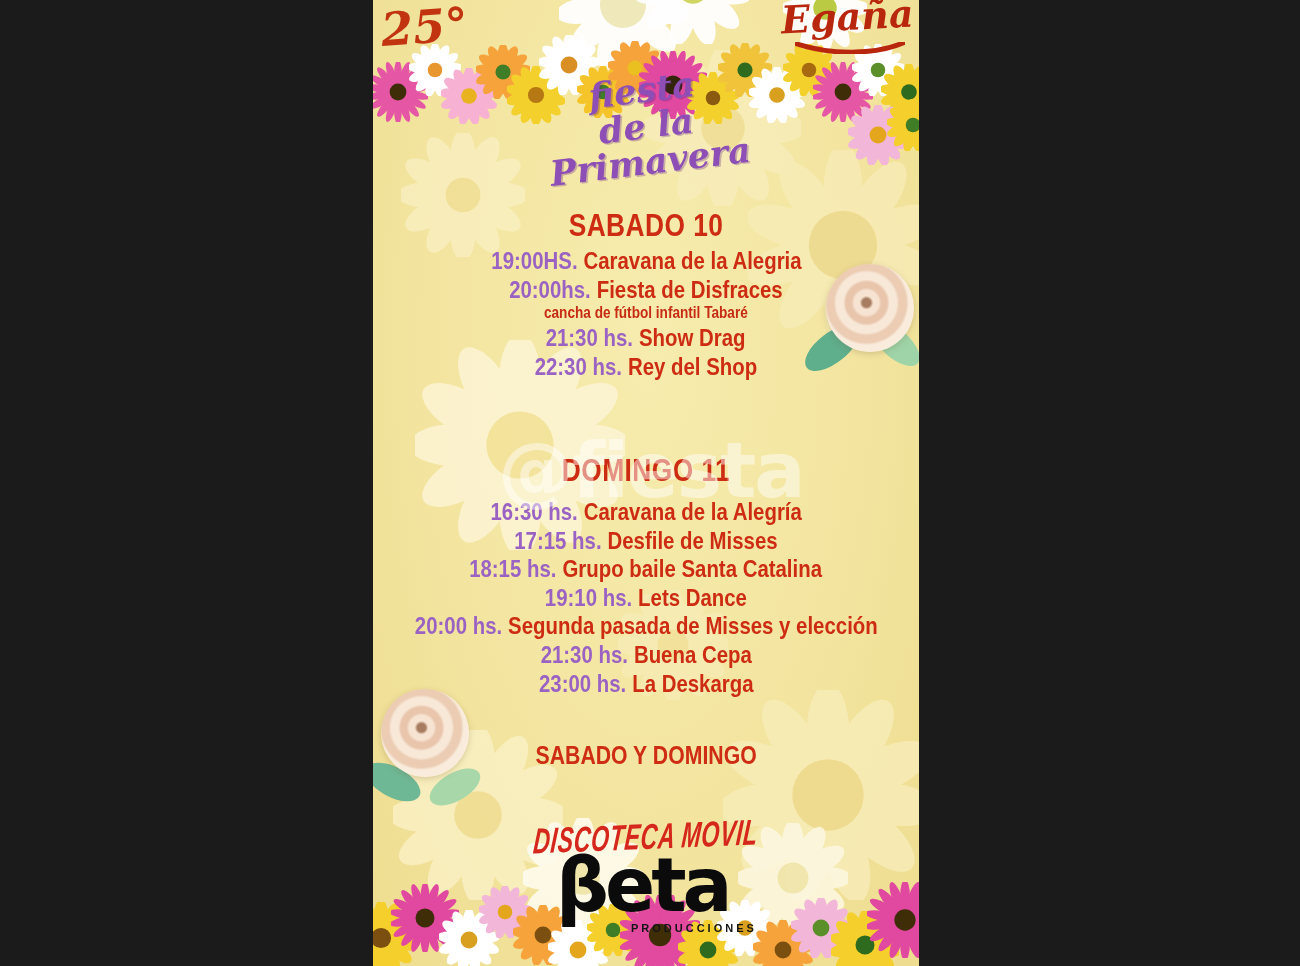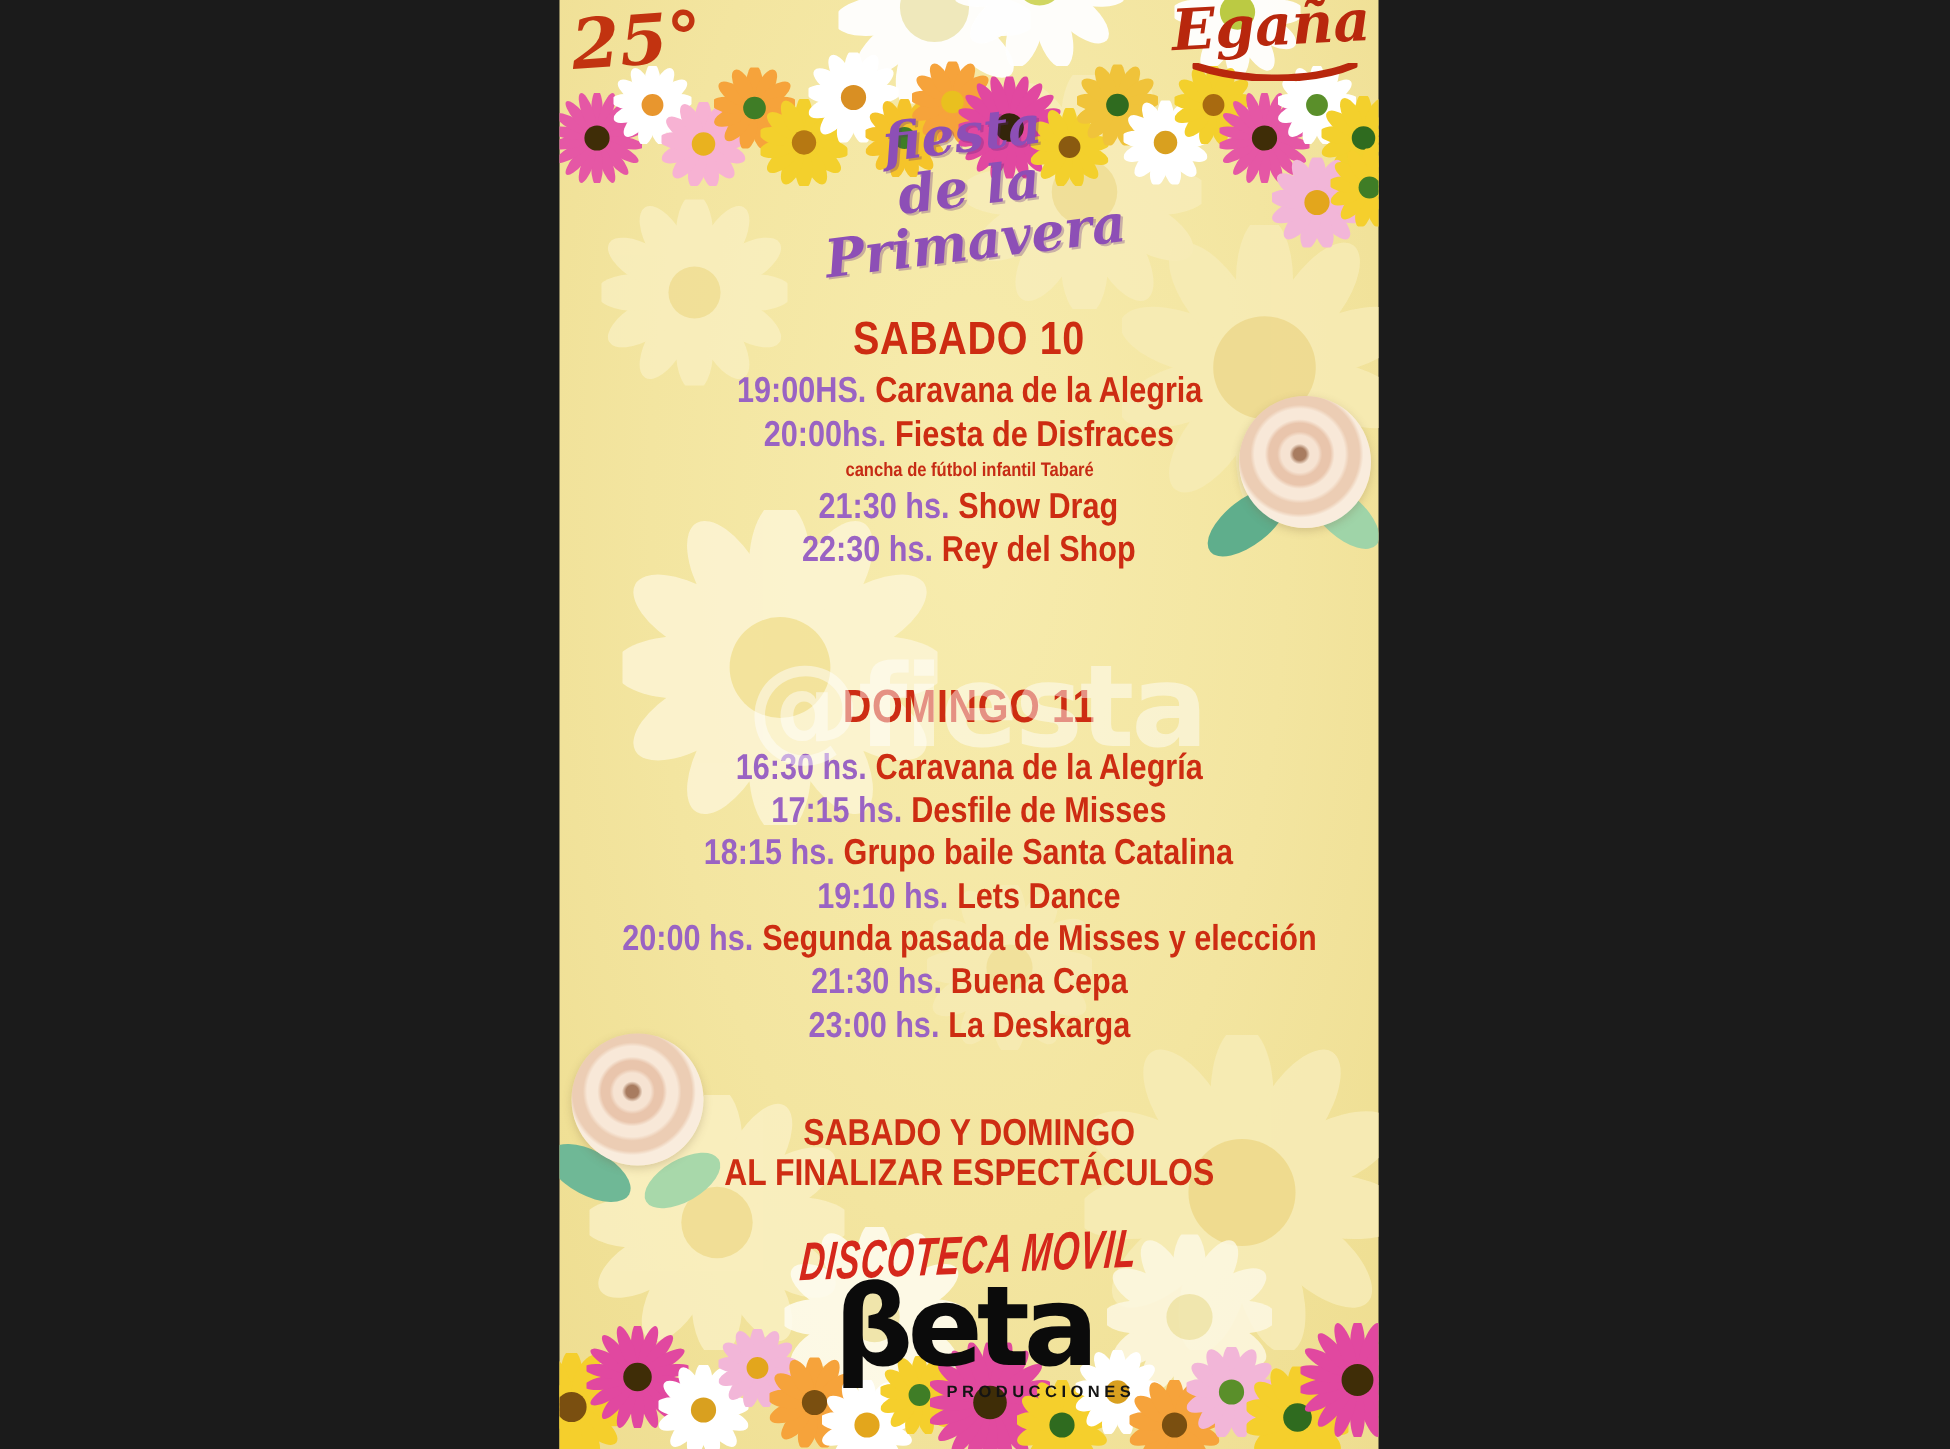--- a/index.html
+++ b/index.html
@@ -17,21 +17,21 @@
           #eccdb4 48% 58%, #f9ecdd 62% 74%, #efd6c0 78% 92%, #f3ddc9 100%);
         box-shadow:0 2px 6px rgba(120,90,60,.25);}
   .leaf{position:absolute;border-radius:50%;z-index:3;}
   .txt{position:absolute;left:0;width:100%;text-align:center;z-index:5;}
   .cond{display:inline-block;transform:scaleX(.85);transform-origin:50% 50%;white-space:nowrap;}
   .red{color:#cd2c12;}
   .heading{font-weight:bold;font-size:31px;letter-spacing:.5px;}
   .evline{height:29px;line-height:29px;font-weight:bold;font-size:24px;}
   .evline .t{color:#9a63c3;margin-right:7px;}
   .evline .n{color:#cd2c12;}
-  .noteline{height:19px;line-height:17px;font-weight:bold;font-size:13px;color:#c62b14;}
+  .noteline{height:19px;line-height:17px;font-weight:bold;font-size:16px;color:#c62b14;}
   .sun .evline{height:28.6px;line-height:28.6px;}
   .footline{height:29px;line-height:29px;font-weight:bold;font-size:24px;color:#cd2c12;}
   .closing{font-weight:bold;font-size:25px;color:#ce2d13;line-height:27px;}
   .edition{position:absolute;left:8px;top:0px;z-index:5;
            font-family:"DejaVu Serif",serif;font-style:italic;font-weight:bold;
            font-size:46px;color:#c23310;transform:rotate(-4deg);}
   .town{position:absolute;right:6px;top:-6px;z-index:5;
         font-family:"DejaVu Serif",serif;font-style:italic;font-weight:bold;
         font-size:38px;color:#b8270d;transform:rotate(-3deg);}
   .town-swash{position:absolute;right:14px;top:42px;z-index:5;width:110px;height:12px;}
@@ -910,21 +910,20 @@
         <div class="evline"><span class="cond"><span class="t">17:15 hs.</span><span class="n">Desfile de Misses</span></span></div>
         <div class="evline"><span class="cond"><span class="t">18:15 hs.</span><span class="n">Grupo baile Santa Catalina</span></span></div>
         <div class="evline"><span class="cond"><span class="t">19:10 hs.</span><span class="n">Lets Dance</span></span></div>
         <div class="evline"><span class="cond"><span class="t">20:00 hs.</span><span class="n">Segunda pasada de Misses y elección</span></span></div>
         <div class="evline"><span class="cond"><span class="t">21:30 hs.</span><span class="n">Buena Cepa</span></span></div>
         <div class="evline"><span class="cond"><span class="t">23:00 hs.</span><span class="n">La Deskarga</span></span></div>
       </div>
 
     <div class="txt closing" style="top:742px;">
       <div><span class="cond">SABADO Y DOMINGO</span></div>
-      <div><span class="cond">AL FINALIZAR ESPECTÁCULOS</span></div>
     </div>
 
     <div class="disco">
       <span>DISCOTECA MOVIL</span>
     </div>
     <div class="beta">βeta</div>
     <div class="beta-sub">PRODUCCIONES</div>
 
     <div class="watermark">@fiesta</div>
   </div>

